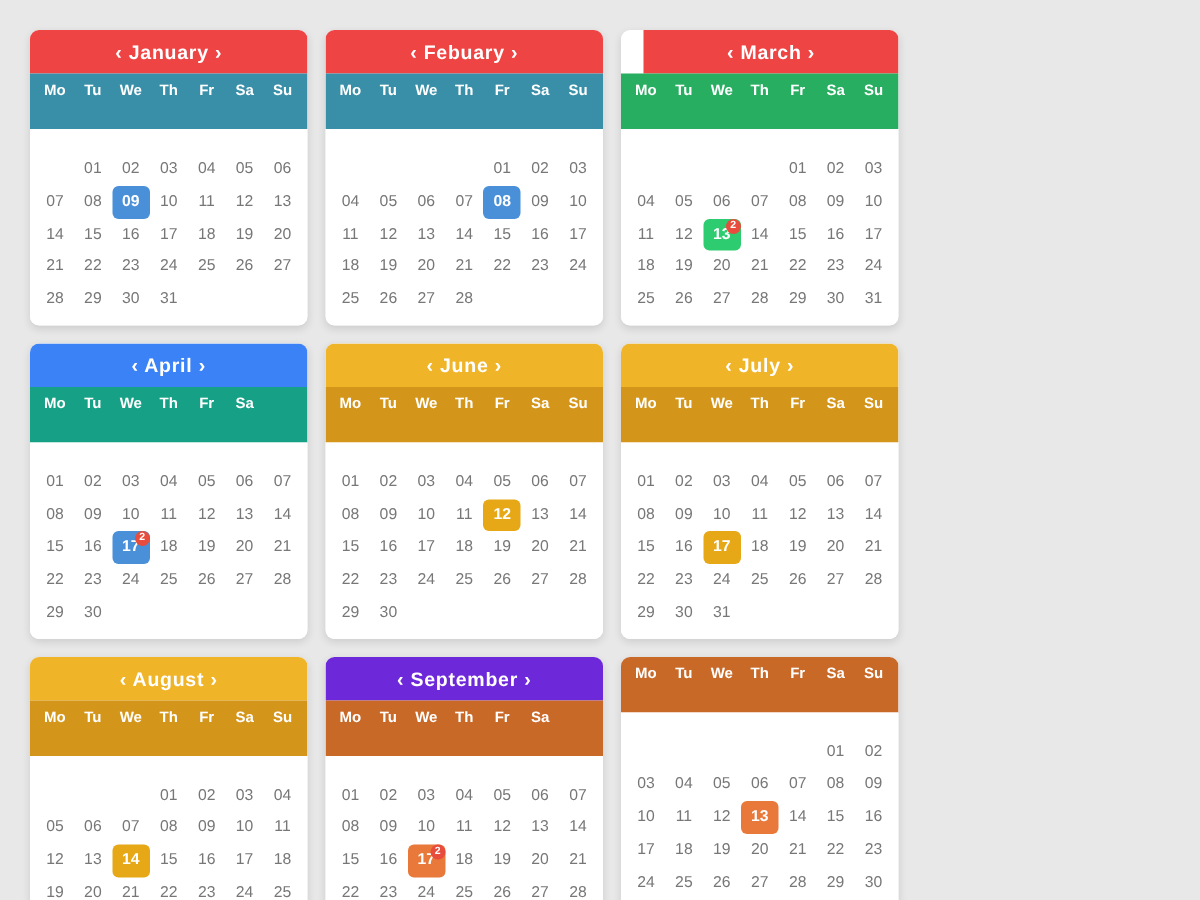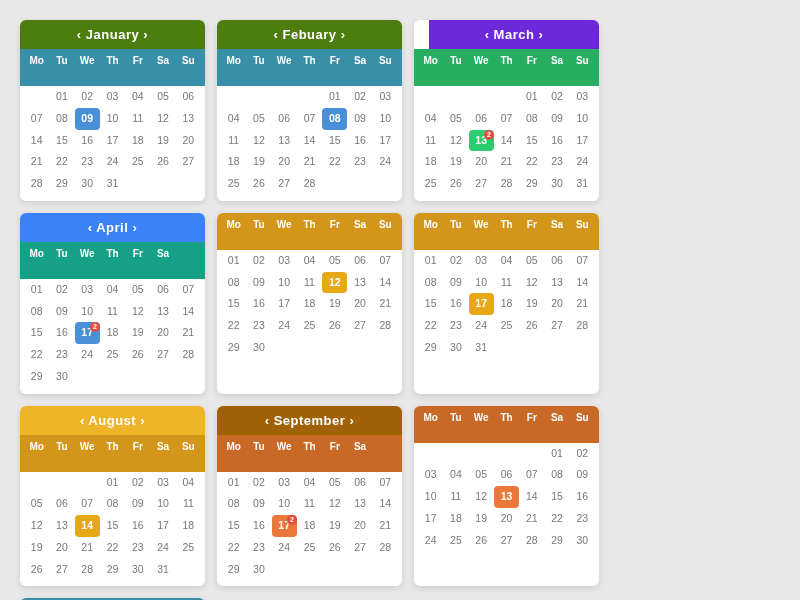--- a/index.html
+++ b/index.html
@@ -40,21 +40,21 @@
     .cal-days-header span {
       text-align: center;
       font-weight: bold;
       font-size: 10px;
       color: #fff;
       padding: 2px 0;
     }
     .cal-body {
       display: grid;
       grid-template-columns: repeat(7, 1fr);
-      padding: 0 4px 6px;
+      padding: 16px 4px 6px;
       background: #fff;
     }
     .cal-cell {
       text-align: center;
       padding: 3px 1px;
       color: #777;
       font-size: 10.5px;
       position: relative;
       line-height: 1.5;
     }
@@ -76,29 +76,29 @@
       color: #fff;
       border-radius: 50%;
       width: 10px;
       height: 10px;
       font-size: 7px;
       line-height: 10px;
       text-align: center;
     }
 
     
-    .blue .cal-header { background: #4d7c0f; }
+    .blue .cal-header { background: #ef4444; }
     .blue .cal-days-header { background: #3a8fa8; }
-    .green .cal-header { background: #6d28d9; margin-left: 15px; }
+    .green .cal-header { background: #ef4444; margin-left: 15px; }
     .green .cal-days-header { background: #27ae60; }
     .teal .cal-header { background: #3b82f6; }
     .teal .cal-days-header { background: #16a085; }
     .yellow .cal-header { background: #f0b429; }
     .yellow .cal-days-header { background: #d4961a; }
-    .orange .cal-header { background: #a16207; }
+    .orange .cal-header { background: #6d28d9; }
     .orange .cal-days-header { background: #c96928; }
   </style>
 </head>
 <body>
 
 <div class="calendars-grid">
 <div class="calendar blue">
       <div class="cal-header"><span class="nav">‹</span> January <span class="nav">›</span></div>
       <div class="cal-days-header">
         <span>Mo</span>
@@ -276,20 +276,21 @@
         <div class="cal-cell">24</div>
         <div class="cal-cell">25</div>
         <div class="cal-cell">26</div>
         <div class="cal-cell">27</div>
         <div class="cal-cell">28</div>
         <div class="cal-cell">29</div>
         <div class="cal-cell">30</div>
       </div>
     </div>
     <div class="calendar yellow">
+      <div class="cal-header"><span class="nav">‹</span> June <span class="nav">›</span></div>
       <div class="cal-days-header">
         <span>Mo</span>
         <span>Tu</span>
         <span>We</span>
         <span>Th</span>
         <span>Fr</span>
         <span>Sa</span>
         <span>Su</span>
       </div>
       <div class="cal-body">
@@ -319,20 +320,21 @@
         <div class="cal-cell">24</div>
         <div class="cal-cell">25</div>
         <div class="cal-cell">26</div>
         <div class="cal-cell">27</div>
         <div class="cal-cell">28</div>
         <div class="cal-cell">29</div>
         <div class="cal-cell">30</div>
       </div>
     </div>
     <div class="calendar yellow">
+      <div class="cal-header"><span class="nav">‹</span> July <span class="nav">›</span></div>
       <div class="cal-days-header">
         <span>Mo</span>
         <span>Tu</span>
         <span>We</span>
         <span>Th</span>
         <span>Fr</span>
         <span>Sa</span>
         <span>Su</span>
       </div>
       <div class="cal-body">

